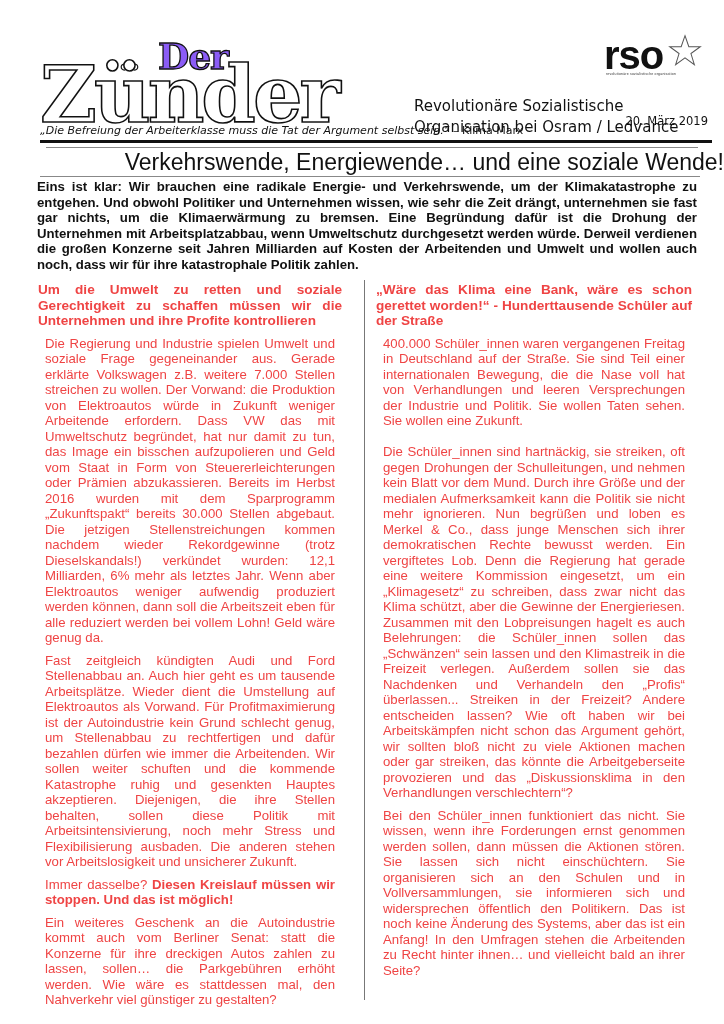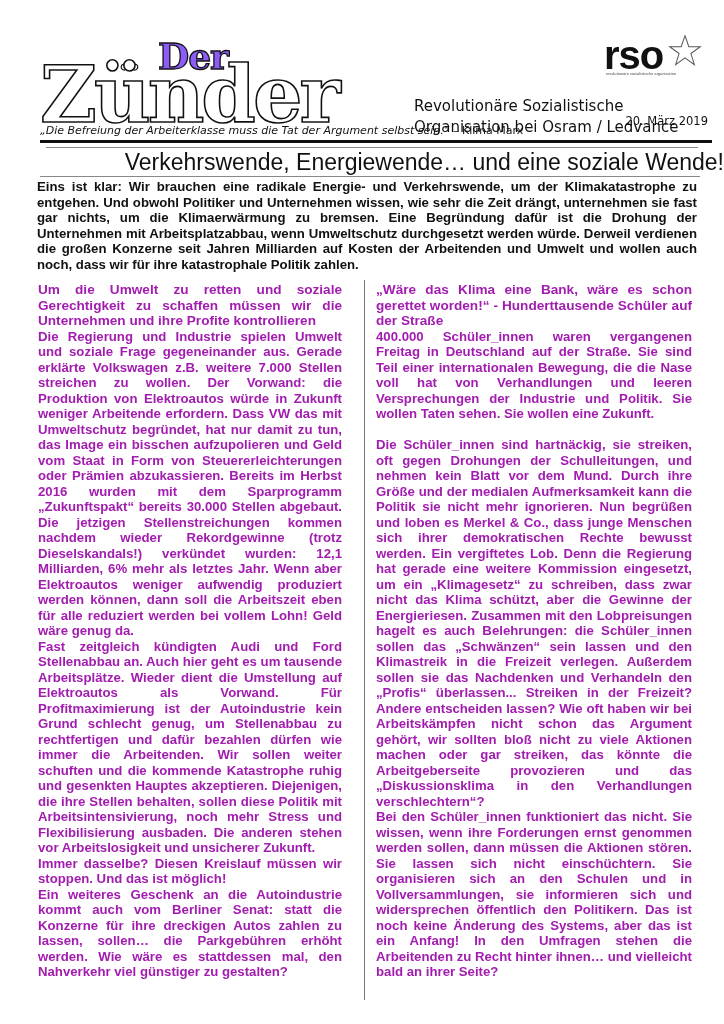--- a/index.html
+++ b/index.html
@@ -27,26 +27,26 @@
     .rule-thin { position: absolute; left: 46px; top: 147px; width: 652px; height: 1px; background: #888; }
 
     
     .headline { position: absolute; left: 0; top: 148px; width: 724px; text-align: right; font-family: "Liberation Sans", sans-serif; font-size: 23px; line-height: 28px; color: #111; }
     .rule-under-head { position: absolute; left: 40px; top: 176px; width: 660px; height: 1px; background: #888; }
 
     
     .lead { position: absolute; left: 37px; top: 179px; width: 660px; font-family: Liberation Sans, sans-serif; font-weight: bold; font-size: 13.2px; line-height: 15.6px; text-align: justify; color: #111; }
 
     
-    .col { position: absolute; top: 282px; font-family: "Liberation Sans", sans-serif; font-size: 13.2px; line-height: 15.5px; text-align: justify; color: #a21caf; }
+    .col { position: absolute; top: 282px; font-family: "Liberation Sans", sans-serif; font-size: 13.2px; line-height: 15.5px; text-align: justify; color: #ef4444; }
     .col-left { left: 38px; width: 304px; }
     .col-right { left: 376px; width: 316px; }
     .col-divider { position: absolute; left: 364px; top: 280px; width: 1px; height: 720px; background: #777; }
     .col h2 { margin: 0; font-size: 13.6px; line-height: 15.5px; font-weight: bold; }
-    .col p { margin: 0; font-weight: bold; }
+    .col p { margin: 7px; }
     .col p.gap { margin-top: 15.5px; }
   </style>
 </head>
 <body>
 
 <div class="page">
 
   <div class="masthead">
     <div class="mast-dots">●●</div>
     <div class="mast-der">Der</div>

